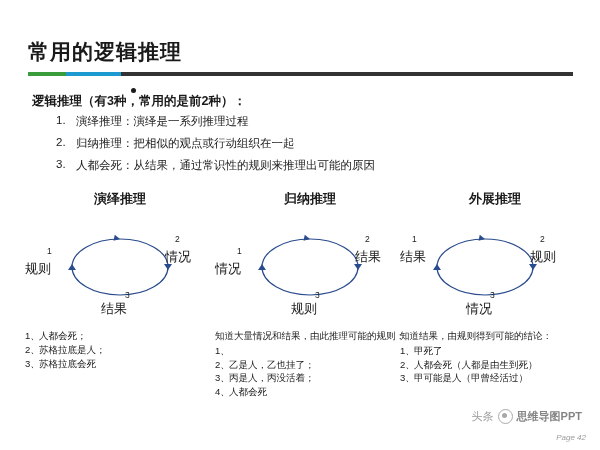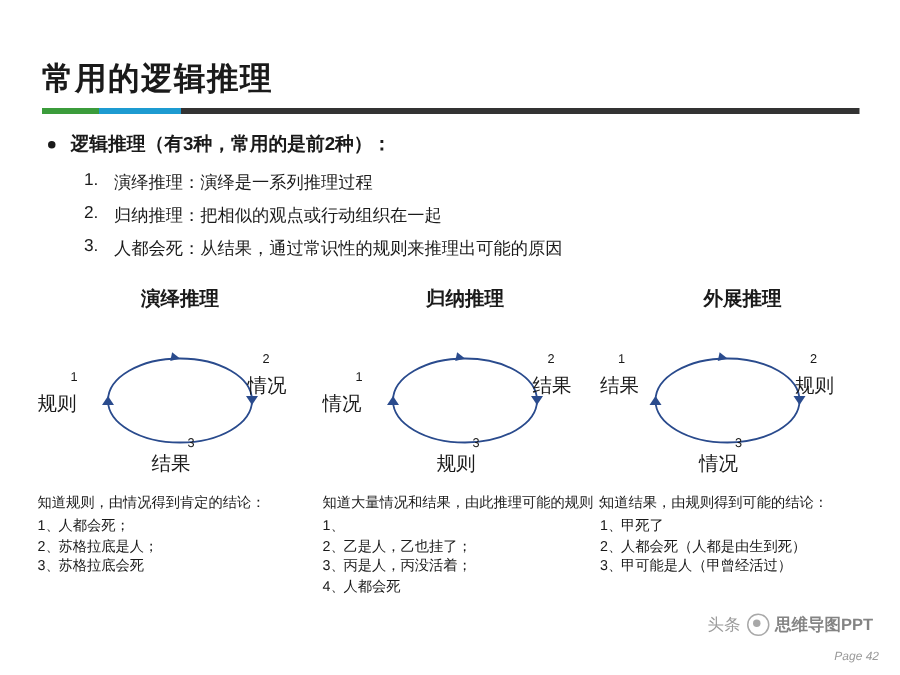--- a/index.html
+++ b/index.html
@@ -44,20 +44,21 @@
   }
   .bullet-row {
     position: absolute;
     left: 32px;
     top: 88px;
     font-size: 12.5px;
     font-weight: bold;
     color: #1a1a1a;
     display: flex;
     align-items: center;
+    flex-direction: column;
   }
   .bullet-dot {
     width: 5px;
     height: 5px;
     border-radius: 50%;
     background: #1a1a1a;
     margin-right: 10px;
   }
   .sub-list {
     position: absolute;
@@ -216,21 +217,20 @@
           <polygon points="47,52 43,58 51,58" fill="#2a4b8d"></polygon>
         </svg>
         <div class="cyc-label" style="left:0px; top:48px;">规则</div>
         <div class="cyc-num" style="left:22px; top:34px;">1</div>
         <div class="cyc-label" style="left:140px; top:36px;">情况</div>
         <div class="cyc-num" style="left:150px; top:22px;">2</div>
         <div class="cyc-label" style="left:76px; top:88px;">结果</div>
         <div class="cyc-num" style="left:100px; top:78px;">3</div>
       </div>
       <div class="desc">
-        <div class="head">知道规则，由情况得到肯定的结论：</div>
         <div class="li">
           <span class="n">1、</span>
           <span>人都会死；</span>
         </div>
         <div class="li">
           <span class="n">2、</span>
           <span>苏格拉底是人；</span>
         </div>
         <div class="li">
           <span class="n">3、</span>

